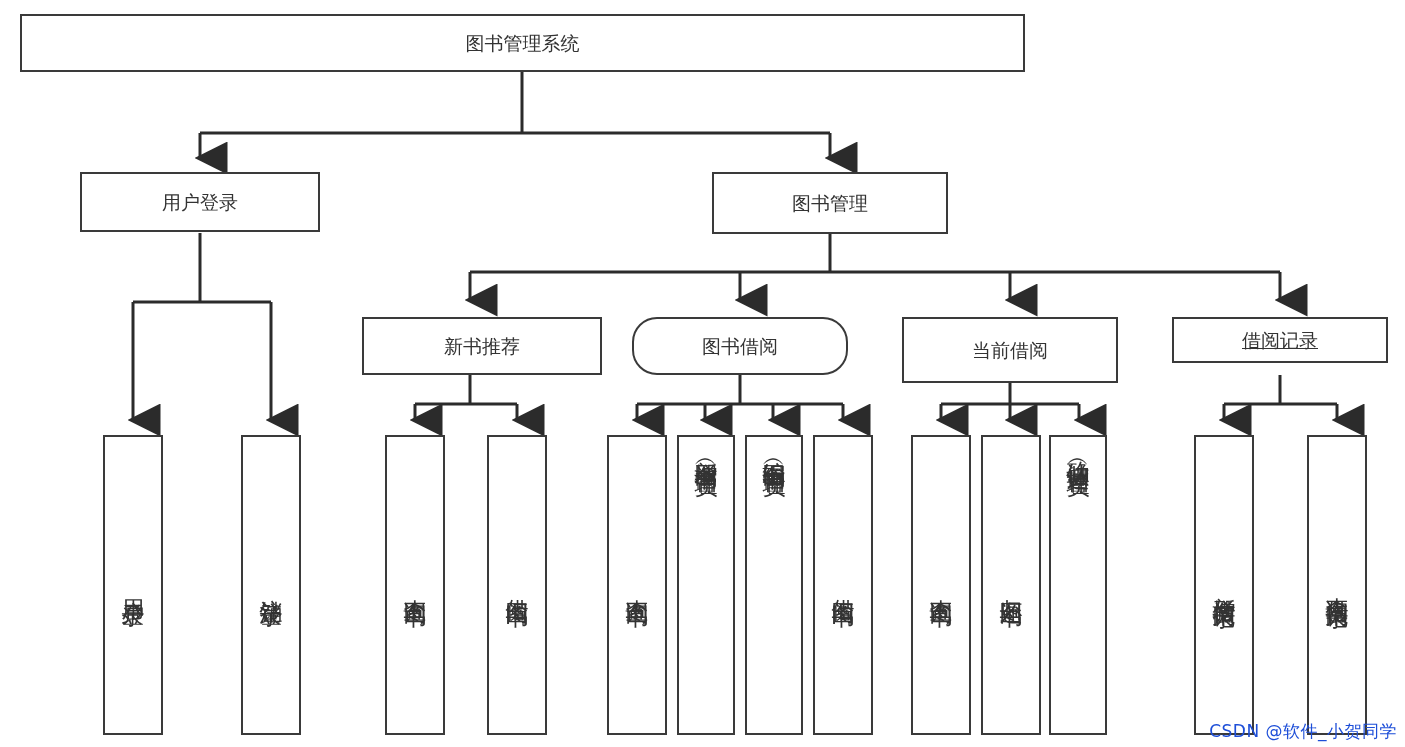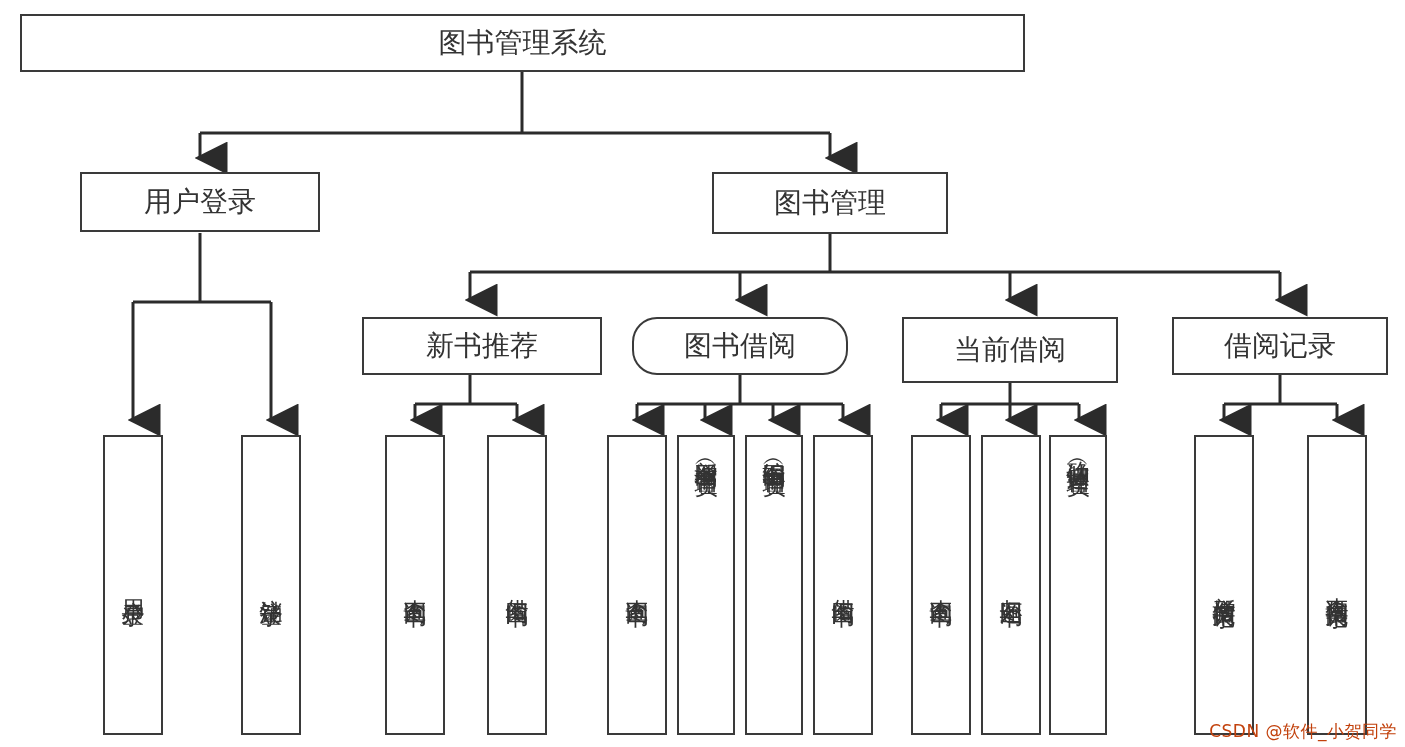--- a/index.html
+++ b/index.html
@@ -36,21 +36,21 @@
     color: #333333;
   }
   .node-label {
     display: block;
     text-align: center;
     line-height: 1.18;
     color: #333333;
     white-space: nowrap;
   }
   .node.horizontal .node-label {
-    font-size: 28px;
+    font-size: 19px;
   }
   .node.vertical {
     align-items: flex-start;
     padding-top: 6px;
   }
   .node.vertical .node-label {
     writing-mode: vertical-rl;
     text-orientation: upright;
     font-size: 23px;
     letter-spacing: 2px;
@@ -58,21 +58,21 @@
   }
   .node.vertical.centered {
     align-items: center;
     padding-top: 0;
   }
   .watermark {
     position: absolute;
     right: 8px;
     bottom: 4px;
     font-size: 17px;
-    color: #c2410c;
+    color: #1d4ed8;
     white-space: nowrap;
     letter-spacing: 0.5px;
   }
 </style>
 </head>
 <body>
 
 <div id="canvas">
 
   <svg class="edges" viewBox="0 0 1405 747" xmlns="http://www.w3.org/2000/svg">
@@ -142,21 +142,21 @@
   </div>
 
   <div class="node horizontal" style="left:632px; top:317px; width:216px; height:58px;border-radius:25px;">
     <span class="node-label">图书借阅</span>
   </div>
 
   <div class="node horizontal" style="left:902px; top:317px; width:216px; height:66px;">
     <span class="node-label">当前借阅</span>
   </div>
 
-  <div class="node horizontal" style="left:1172px; top:317px; width:216px; height:58px;">
+  <div class="node horizontal" style="left:1172px; top:317px; width:216px; height:46px;text-decoration:underline;">
     <span class="node-label">借阅记录</span>
   </div>
 
   <div class="node vertical centered" style="left:103px; top:435px; width:60px; height:300px;">
     <span class="node-label">用户登录</span>
   </div>
 
   <div class="node vertical centered" style="left:241px; top:435px; width:60px; height:300px;">
     <span class="node-label">注销登录</span>
   </div>

